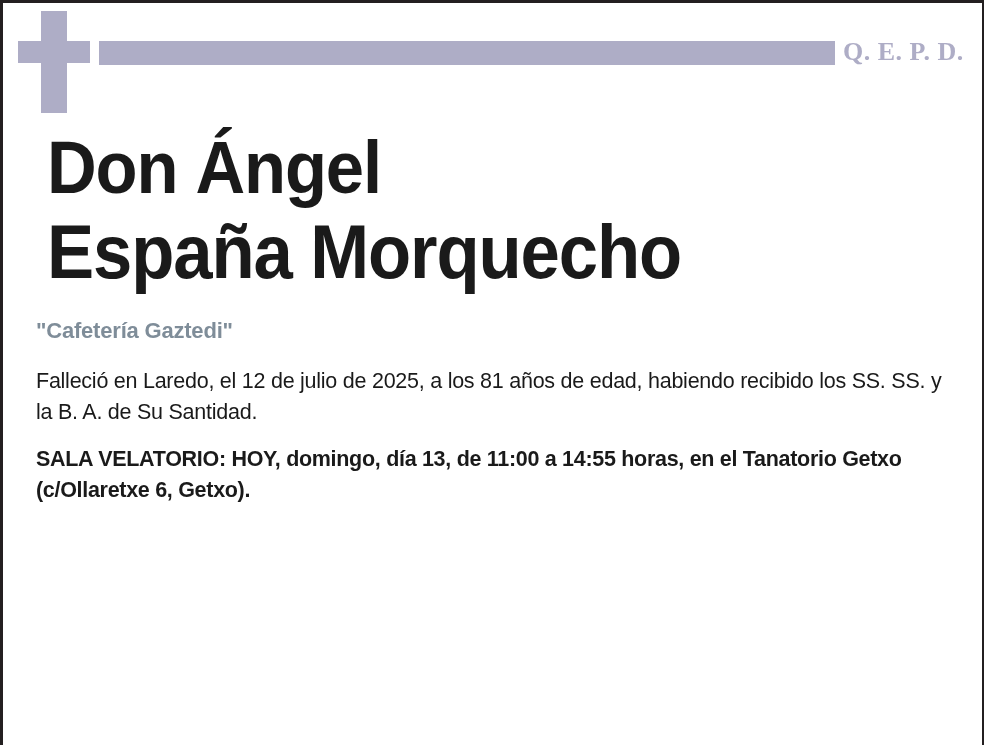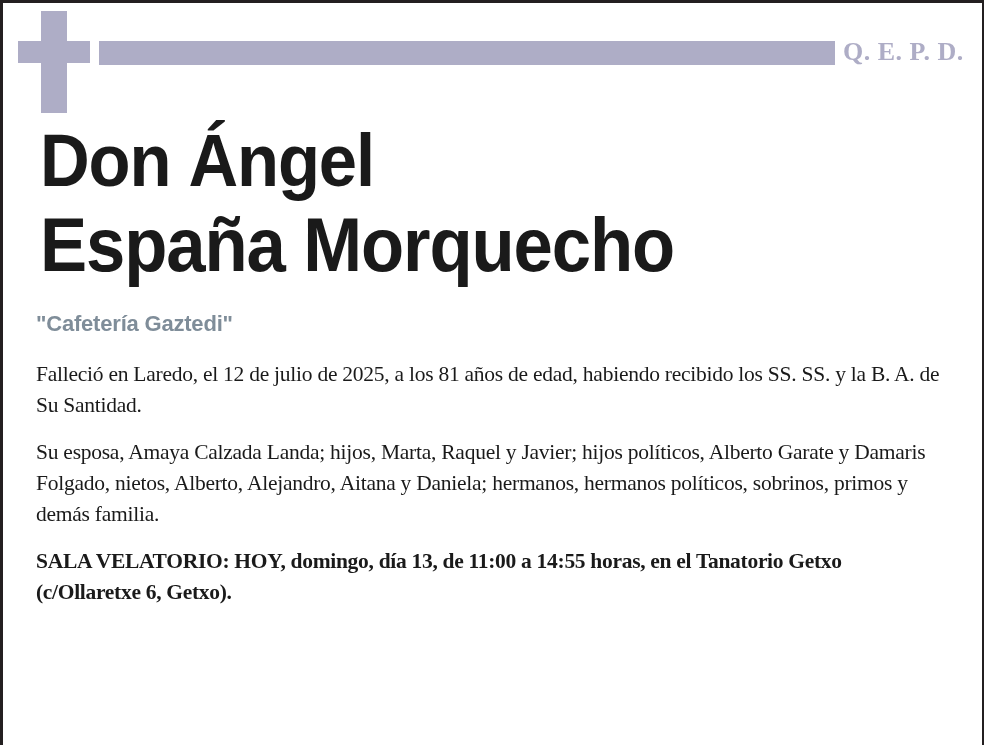--- a/index.html
+++ b/index.html
@@ -72,21 +72,21 @@
     font-size: 26px;
     line-height: 32px;
     letter-spacing: 0.5px;
     color: #aeadc6;
     white-space: nowrap;
     text-align: center;
   }
 
   
   .name-block {
-    margin: 4px;
+    margin: 11px;
     padding: 0 0 0 33px;
   }
   .name-line {
     font-family: "Liberation Sans Narrow", "Liberation Sans", "DejaVu Sans Condensed", sans-serif;
     font-weight: bold;
     font-size: 76px;
     line-height: 84px;
     letter-spacing: -1.2px;
     color: #1a1a1a;
     white-space: nowrap;
@@ -109,21 +109,21 @@
   }
 
   
   .body-text {
     padding: 0 40px 0 33px;
     margin-top: 22px;
   }
 
   .para {
     margin: 0 0 16px 0;
-    font-family: Liberation Serif, serif;
+    font-family: Liberation Sans, sans-serif;
     font-size: 21.5px;
     line-height: 31px;
     color: #1a1a1a;
     letter-spacing: -0.25px;
   }
   .para:last-child { margin-bottom: 0; }
 
   .para.bold {
     font-weight: bold;
     letter-spacing: -0.3px;
@@ -145,17 +145,16 @@
 
   <div class="name-block">
     <div class="name-line line-1">Don Ángel</div>
     <div class="name-line line-2">España Morquecho</div>
   </div>
 
   <div class="subtitle">"Cafetería Gaztedi"</div>
 
   <div class="body-text">
     <p class="para">Falleció en Laredo, el 12 de julio de 2025, a los 81 años de edad, habiendo recibido los SS. SS. y la B. A. de Su Santidad.</p>
-    <p class="para">Su esposa, Amaya Calzada Landa; hijos, Marta, Raquel y Javier; hijos políticos, Alberto Garate y Damaris Folgado, nietos, Alberto, Alejandro, Aitana y Daniela; hermanos, hermanos políticos, sobrinos, primos y demás familia.</p>
     <p class="para bold">SALA VELATORIO: HOY, domingo, día 13, de 11:00 a 14:55 horas, en el Tanatorio Getxo (c/Ollaretxe 6, Getxo).</p>
   </div>
 
 </div>
 
 </body></html>

